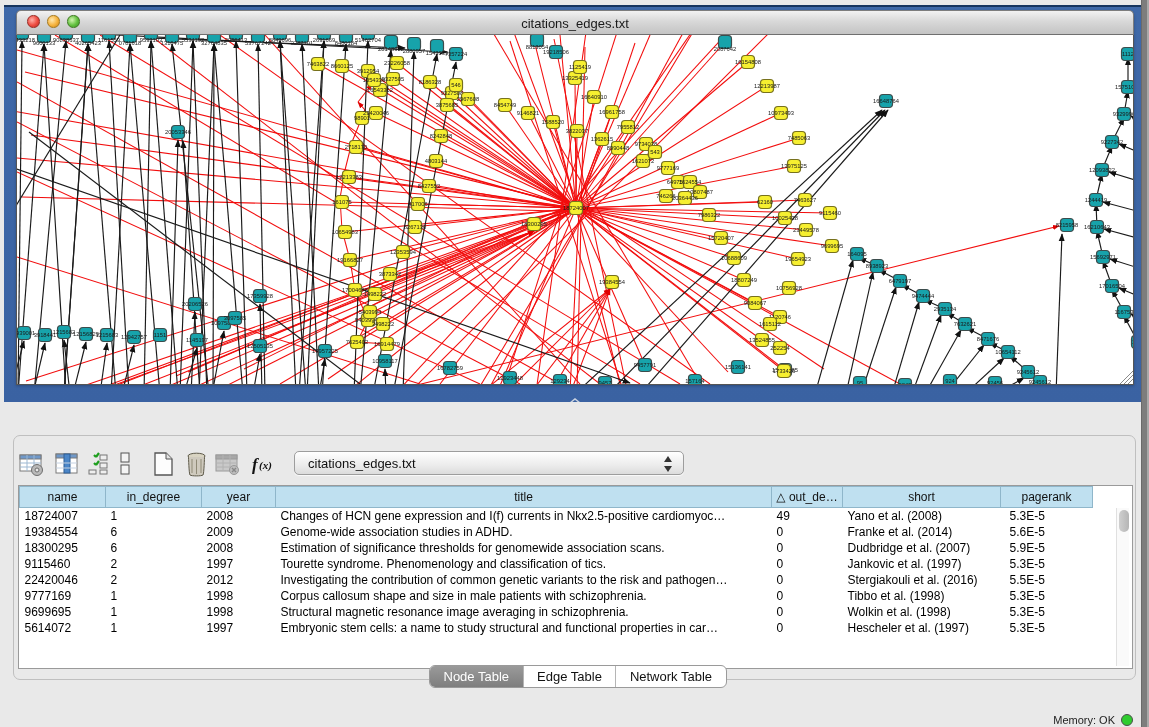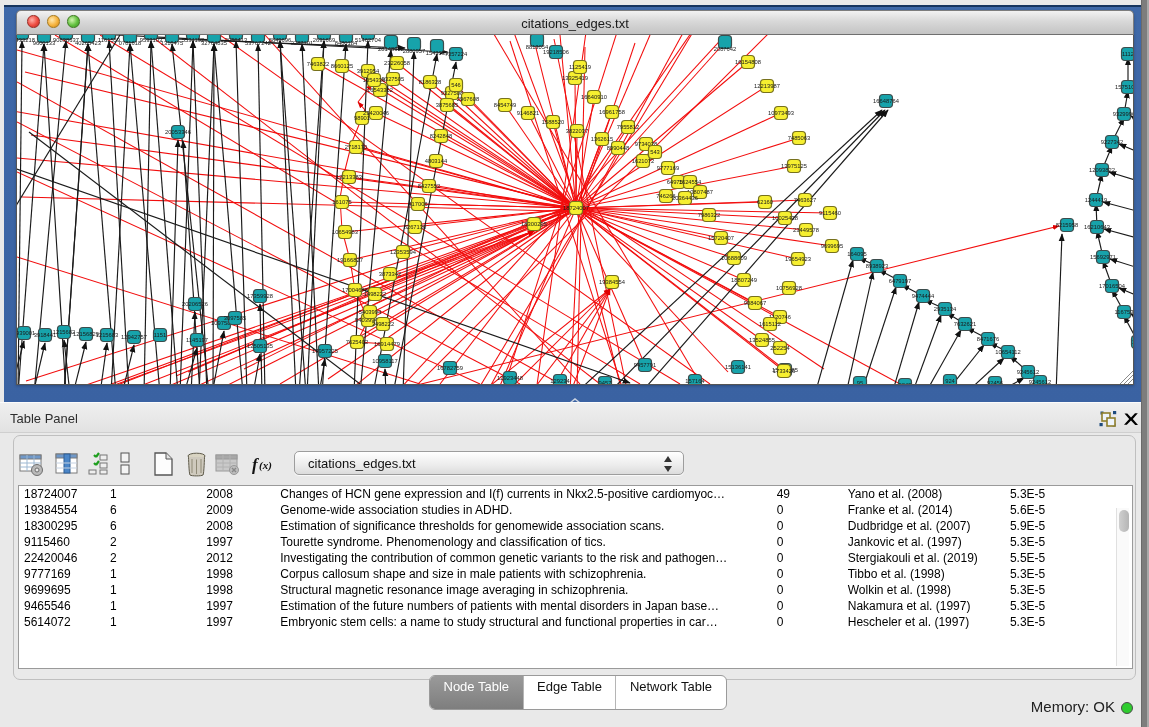--- a/index.html
+++ b/index.html
@@ -20,25 +20,25 @@
 .ticon{position:absolute;top:2px}
 .combo{position:absolute;left:276px;top:2px;width:390px;height:24px;border:1px solid #9d9d9d;border-radius:5px;background:linear-gradient(#ffffff,#ececec 60%,#dcdcdc);box-shadow:0 1px 1px rgba(255,255,255,.8)}
 .combo .ct{position:absolute;left:13px;top:4px;font-size:13px;color:#111}
 .tablewrap{position:absolute;left:4px;top:49px;width:1115px;height:184px;background:#fff;border:1px solid #9a9a9a}
 table.dt{border-collapse:collapse;table-layout:fixed;width:1074px;font-size:12px}
 table.dt th{height:21px;background:#bfe0f0;border:1px solid #8fb6ca;font-weight:normal;font-size:12px;color:#111;overflow:hidden;white-space:nowrap}
 table.dt td{height:16px;padding:0 0 0 5px;color:#000;white-space:nowrap;overflow:hidden}
 table.dt td.c7{padding-left:9px}
 .scroll{position:absolute;right:3px;top:22px;bottom:2px;width:13px;background:#fafafa;border-left:1px solid #e0e0e0}
 .thumb{position:absolute;left:1.5px;top:2px;width:10px;height:22px;background:linear-gradient(90deg,#cfcfcf,#b5b5b5);border-radius:5px}
-.seg{position:absolute;left:415px;top:239px;height:35px;display:flex;border:1px solid #9a9a9a;border-radius:6px;overflow:hidden;background:#fff}
+.seg{position:absolute;left:415px;top:229px;height:23px;display:flex;border:1px solid #9a9a9a;border-radius:6px;overflow:hidden;background:#fff}
 .seg div{font-size:13px;line-height:21px;padding:0 13.5px;color:#111;border-right:1px solid #b5b5b5}
 .seg div:last-child{border-right:none}
 .seg .sel{background:linear-gradient(#9a9a9a,#7e7e7e);color:#fff}
-.statusr{position:absolute;right:2px;top:262px;font-size:15px;color:#222}
+.statusr{position:absolute;right:2px;top:278px;font-size:11px;color:#222}
 .dot{display:inline-block;width:12px;height:12px;border-radius:50%;background:#2fcc2f;border:1px solid #4c4c4c;vertical-align:-2px;margin-left:6px}
 .rstrip{position:absolute;right:0;top:0;width:8px;height:727px;background:#7d7d7d;border-left:1px solid #6a6a6a}
 .rstrip::after{content:"";position:absolute;right:0;top:0;width:2.5px;height:727px;background:#a9a9a9}
 </style></head><body>
 <div class="desktop">
   <div class="win">
     <div class="titlebar">
       <div class="tl r"></div>
         <div class="tl y"></div>
         <div class="tl g"></div>
@@ -893,35 +893,20 @@
 <line x1="1107" y1="349" x2="1116" y2="340" stroke="#8a8a8a" stroke-width="1"></line>
 <line x1="1103" y1="349" x2="1116" y2="336" stroke="#8a8a8a" stroke-width="1"></line>
 </svg>
     </div>
   </div>
 </div>
 <svg width="14" height="7" viewBox="0 0 14 7" style="position:absolute;left:568px;top:398px">
     <path d="M2 5 L7 1 L12 5" fill="none" stroke="#c9d2e0" stroke-width="1.6"></path>
   </svg>
 <div class="tpanel">
-  <div class="tphead">
-      <span class="lbl">Table Panel</span>
-    <svg width="18" height="18" style="position:absolute;right:32px;top:7px" viewBox="0 0 18 18">
-      <rect x="1.5" y="1.5" width="3" height="3" fill="#1d4a7d"></rect>
-        <rect x="13.5" y="13.5" width="3" height="3" fill="#1d4a7d"></rect>
-      <rect x="2" y="7" width="3" height="3" fill="#1d4a7d" opacity="0"></rect>
-      <rect x="3" y="3" width="8" height="8" fill="#eef4fb" stroke="#8f7f2c" stroke-width="1.6"></rect>
-      <rect x="8" y="8" width="8" height="8" fill="#eef4fb" stroke="#8f7f2c" stroke-width="1.6"></rect>
-      <rect x="0.5" y="13" width="3.2" height="3.2" fill="#1d4a7d"></rect>
-        <rect x="14" y="1" width="3.2" height="3.2" fill="#1d4a7d"></rect>
-    </svg>
-    <svg width="16" height="16" style="position:absolute;right:10px;top:8px" viewBox="0 0 16 16">
-      <path d="M1.5 2.5 L6.2 8 L1 13.8 L3.8 13.8 L8 9.5 L12.2 14 L15 14 L9.8 8 L14.8 2.2 L12 2.2 L8 6.6 L4.3 2.5 Z" fill="#000"></path>
-    </svg>
-  </div>
   <div class="bigpanel">
     <div class="toolbar">
 <svg class="ticon" style="left:0px" width="26" height="26" viewBox="0 0 26 26">
           <rect x="2" y="4" width="21" height="16" fill="#fff" stroke="#7a7a7a"></rect>
           <rect x="2" y="4" width="21" height="4" fill="#6f98c9" stroke="#7a7a7a"></rect>
           <path d="M9 4V20 M16 4V20 M2 12H23 M2 16H23" stroke="#9db8d2" fill="none"></path>
           <circle cx="19" cy="19" r="5.5" fill="#b9b9b9" stroke="#6e6e6e"></circle>
           <circle cx="19" cy="19" r="2" fill="#e8e8e8" stroke="#6e6e6e"></circle>
         </svg>
 <svg class="ticon" style="left:36px" width="26" height="26" viewBox="0 0 26 26">
@@ -975,20 +960,29 @@
         <colgroup>
             <col style="width:86px">
             <col style="width:96px">
             <col style="width:74px">
             <col style="width:496px">
             <col style="width:71px">
             <col style="width:158px">
             <col style="width:92px">
           </colgroup>
         <tbody>
+            <tr>
+              <th>name</th>
+              <th>in_degree</th>
+              <th>year</th>
+              <th>title</th>
+              <th>△ out_de…</th>
+              <th>short</th>
+              <th>pagerank</th>
+            </tr>
 <tr>
               <td class="c1">18724007</td>
               <td class="c2">1</td>
               <td class="c3">2008</td>
               <td class="c4">Changes of HCN gene expression and I(f) currents in Nkx2.5-positive cardiomyoc…</td>
               <td class="c5">49</td>
               <td class="c6">Yano et al. (2008)</td>
               <td class="c7">5.3E-5</td>
             </tr>
 <tr>
@@ -1017,48 +1011,39 @@
               <td class="c5">0</td>
               <td class="c6">Jankovic et al. (1997)</td>
               <td class="c7">5.3E-5</td>
             </tr>
 <tr>
               <td class="c1">22420046</td>
               <td class="c2">2</td>
               <td class="c3">2012</td>
               <td class="c4">Investigating the contribution of common genetic variants to the risk and pathogen…</td>
               <td class="c5">0</td>
-              <td class="c6">Stergiakouli et al. (2019)</td>
+              <td class="c6">Stergiakouli et al. (2016)</td>
               <td class="c7">5.5E-5</td>
             </tr>
 <tr>
               <td class="c1">9777169</td>
               <td class="c2">1</td>
               <td class="c3">1998</td>
               <td class="c4">Corpus callosum shape and size in male patients with schizophrenia.</td>
               <td class="c5">0</td>
               <td class="c6">Tibbo et al. (1998)</td>
               <td class="c7">5.3E-5</td>
             </tr>
 <tr>
               <td class="c1">9699695</td>
               <td class="c2">1</td>
               <td class="c3">1998</td>
               <td class="c4">Structural magnetic resonance image averaging in schizophrenia.</td>
               <td class="c5">0</td>
               <td class="c6">Wolkin et al. (1998)</td>
-              <td class="c7">5.3E-5</td>
-            </tr>
-<tr>
-              <td class="c1">9465546</td>
-              <td class="c2">1</td>
-              <td class="c3">1997</td>
-              <td class="c4">Estimation of the future numbers of patients with mental disorders in Japan base…</td>
-              <td class="c5">0</td>
-              <td class="c6">Nakamura et al. (1997)</td>
               <td class="c7">5.3E-5</td>
             </tr>
 <tr>
               <td class="c1">5614072</td>
               <td class="c2">1</td>
               <td class="c3">1997</td>
               <td class="c4">Embryonic stem cells: a name to study structural and functional properties in car…</td>
               <td class="c5">0</td>
               <td class="c6">Hescheler et al. (1997)</td>
               <td class="c7">5.3E-5</td>

